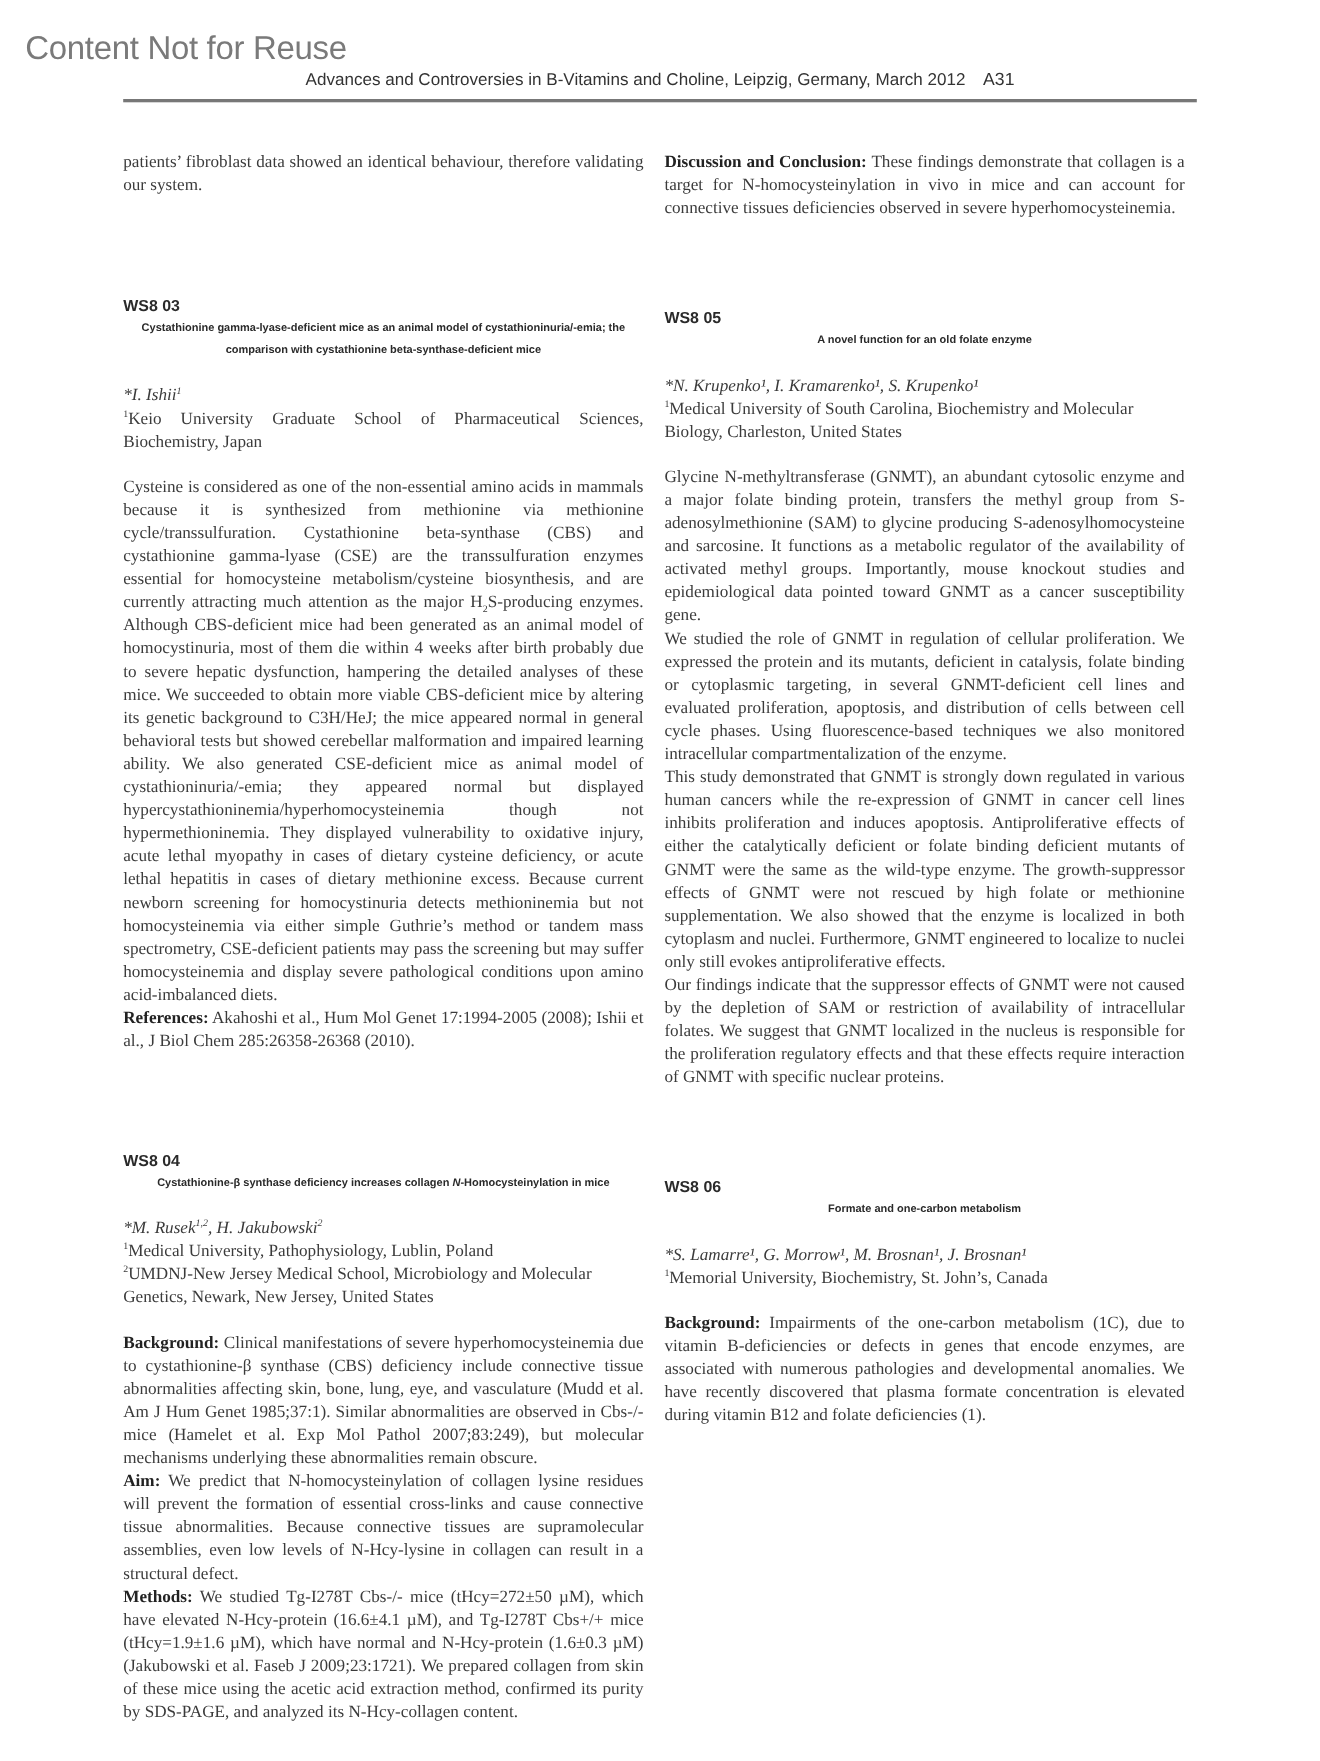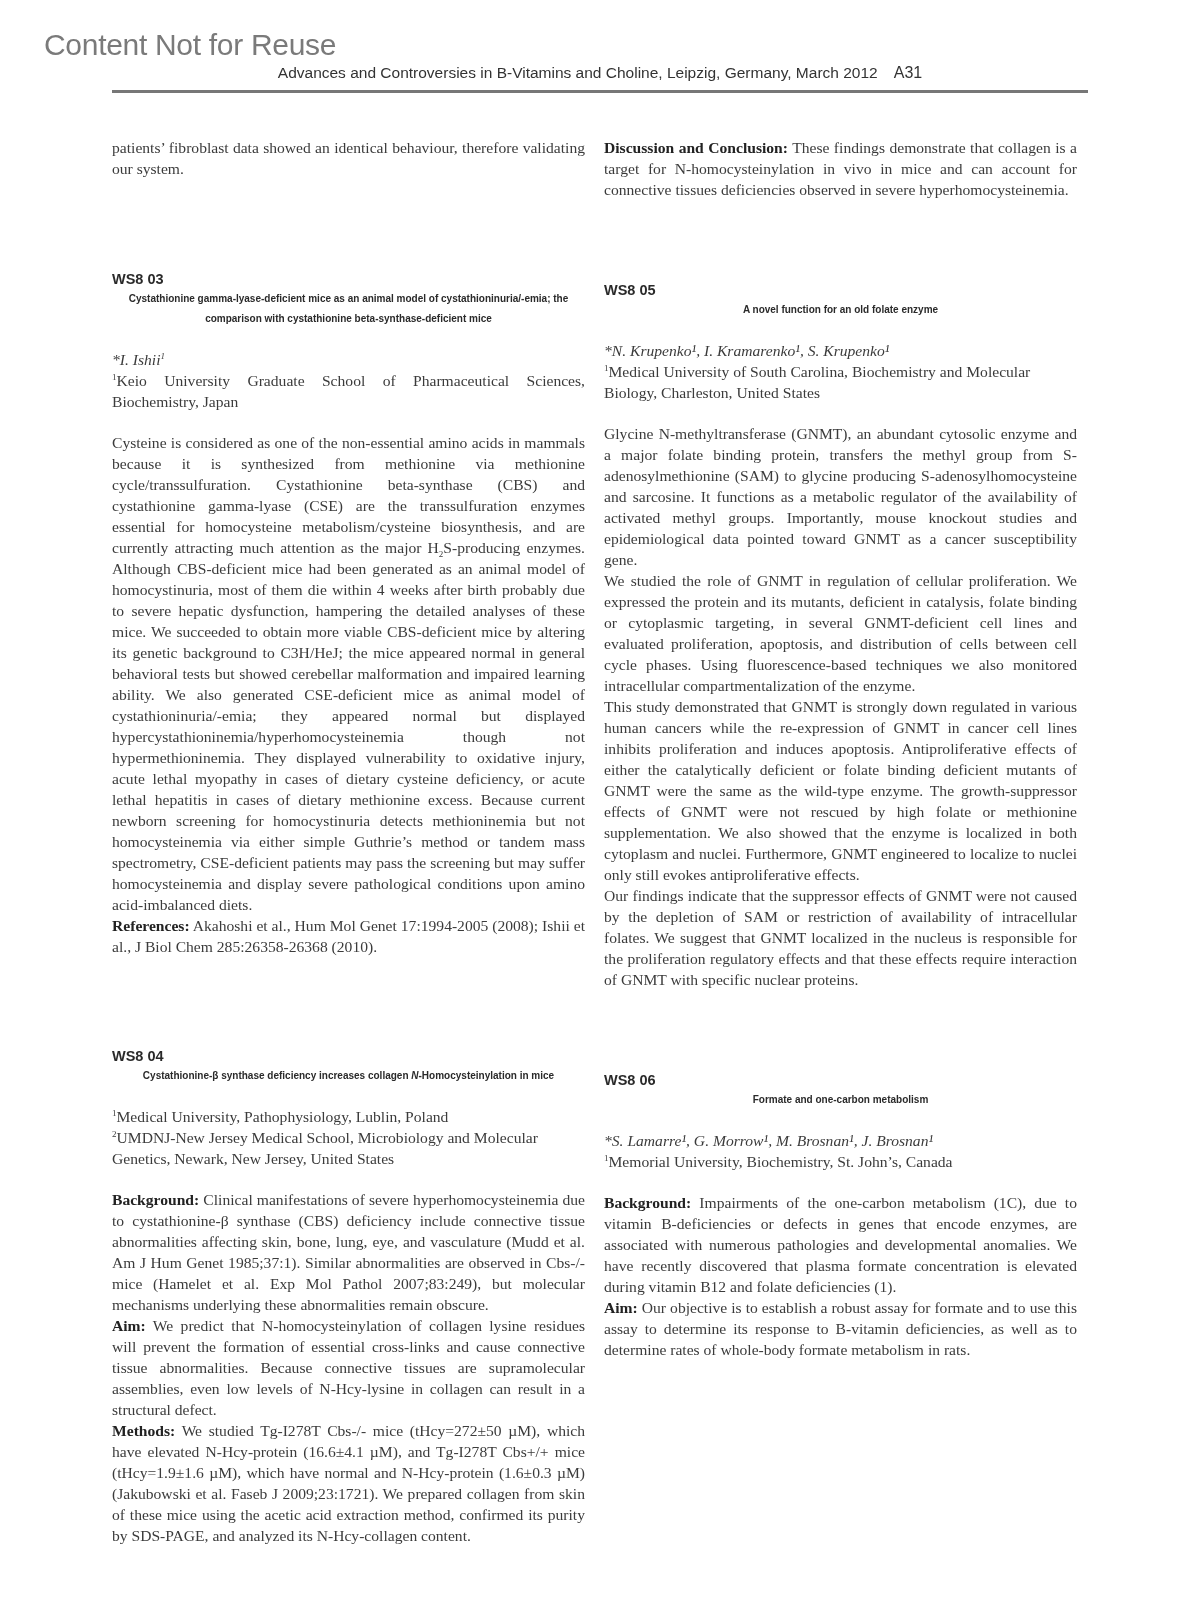--- a/index.html
+++ b/index.html
@@ -1,17 +1,17 @@
 <!DOCTYPE html>
 <html><head>
 <meta charset="utf-8">
 <style>
   html, body { margin: 0; padding: 0; background: #ffffff; }
   body { width: 1200px; height: 1601px; position: relative; overflow: hidden; color: #3a3a3a; }
-  .watermark { position: absolute; left: 44px; top: 28px; font-family: "Liberation Sans", sans-serif; font-size: 30px; color: #7a7a7a; letter-spacing: -0.3px; }
+  .watermark { position: absolute; left: 23px; top: 28px; font-family: "Liberation Sans", sans-serif; font-size: 30px; color: #7a7a7a; letter-spacing: -0.3px; }
   .running-head { position: absolute; left: 112px; right: 112px; top: 64px; text-align: center; font-family: "Liberation Sans", sans-serif; font-size: 15.5px; color: #333; }
   .running-head .pg { margin-left: 16px; font-size: 16px; }
   .head-rule { position: absolute; left: 112px; right: 112px; top: 90px; height: 3px; background: #777; }
   .col { position: absolute; top: 137px; width: 473px; font-family: "Liberation Serif", serif; font-size: 15.6px; line-height: 21px; color: #3b3b3b; text-align: justify; hyphens: auto; }
   .col.left { left: 112px; }
   .col.right { left: 604px; }
   .col p { margin: 0; font-family: Liberation Serif, serif; }
   .abs-id { font-family: "Liberation Sans", sans-serif; font-weight: bold; font-size: 14.5px; color: #2a2a2a; line-height: 20px; text-align: left; margin-top: 40px; }
   .abs-title { font-family: "Liberation Sans", sans-serif; font-weight: bold; font-size: 10px; color: #2a2a2a; line-height: 20px; text-align: center; margin-bottom: 20px; }
   .authors { font-style: italic; text-align: left; }
@@ -45,20 +45,21 @@
     <p><span>Cysteine is considered as one of the non-essential amino acids in mammals because it is synthesized from methionine via methionine cycle/transsulfuration. Cystathionine beta-synthase (CBS) and cystathionine gamma-lyase (CSE) are the transsulfuration enzymes essential for homocysteine metabolism/cysteine biosynthesis, and are currently attracting much attention as the major H</span><sub>2</sub><span>S-producing enzymes. Although CBS-deficient mice had been generated as an animal model of homocystinuria, most of them die within 4 weeks after birth probably due to severe hepatic dysfunction, hampering the detailed analyses of these mice. We succeeded to obtain more viable CBS-deficient mice by altering its genetic background to C3H/HeJ; the mice appeared normal in general behavioral tests but showed cerebellar malformation and impaired learning ability. We also generated CSE-deficient mice as animal model of cystathioninuria/-emia; they appeared normal but displayed hypercystathioninemia/hyperhomocysteinemia though not hypermethioninemia. They displayed vulnerability to oxidative injury, acute lethal myopathy in cases of dietary cysteine deficiency, or acute lethal hepatitis in cases of dietary methionine excess. Because current newborn screening for homocystinuria detects methioninemia but not homocysteinemia via either simple Guthrie’s method or tandem mass spectrometry, CSE-deficient patients may pass the screening but may suffer homocysteinemia and display severe pathological conditions upon amino acid-imbalanced diets.</span></p>
     <p><span class="lbl">References:</span><span> Akahoshi et al., Hum Mol Genet 17:1994-2005 (2008); Ishii et al., J Biol Chem 285:26358-26368 (2010).</span></p>
   </section>
 
   <div class="sp-lg"></div>
   <div style="height:9px"></div>
 
   <section>
     <div class="abs-id">WS8 04</div>
     <div class="abs-title"><span>Cystathionine-β synthase deficiency increases collagen </span><i>N</i><span>-Homocysteinylation in mice</span></div>
+    <div class="authors"><span>*M. Rusek</span><sup>1,2</sup><span>, H. Jakubowski</span><sup>2</sup></div>
     <div class="affil"><sup>1</sup><span>Medical University, Pathophysiology, Lublin, Poland</span></div>
     <div class="affil"><sup>2</sup><span>UMDNJ-New Jersey Medical School, Microbiology and Molecular Genetics, Newark, New Jersey, United States</span></div>
     <div class="sp-md"></div>
     <p><span class="lbl">Background:</span><span> Clinical manifestations of severe hyperhomocysteinemia due to cystathionine-β synthase (CBS) deficiency include connective tissue abnormalities affecting skin, bone, lung, eye, and vasculature (Mudd et al. Am J Hum Genet 1985;37:1). Similar abnormalities are observed in Cbs-/- mice (Hamelet et al. Exp Mol Pathol 2007;83:249), but molecular mechanisms underlying these abnormalities remain obscure.</span></p>
     <p><span class="lbl">Aim:</span><span> We predict that N-homocysteinylation of collagen lysine residues will prevent the formation of essential cross-links and cause connective tissue abnormalities. Because connective tissues are supramolecular assemblies, even low levels of N-Hcy-lysine in collagen can result in a structural defect.</span></p>
     <p><span class="lbl">Methods:</span><span> We studied Tg-I278T Cbs-/- mice (tHcy=272±50 µM), which have elevated N-Hcy-protein (16.6±4.1 µM), and Tg-I278T Cbs+/+ mice (tHcy=1.9±1.6 µM), which have normal and N-Hcy-protein (1.6±0.3 µM) (Jakubowski et al. Faseb J 2009;23:1721). We prepared collagen from skin of these mice using the acetic acid extraction method, confirmed its purity by SDS-PAGE, and analyzed its N-Hcy-collagen content.</span></p>
   </section>
 </div>
 
 <div class="col right">
@@ -80,15 +81,14 @@
 
   <div class="sp-lg"></div>
 
   <section>
     <div class="abs-id">WS8 06</div>
     <div class="abs-title">Formate and one-carbon metabolism</div>
     <div class="authors">*S. Lamarre¹, G. Morrow¹, M. Brosnan¹, J. Brosnan¹</div>
     <div class="affil"><sup>1</sup><span>Memorial University, Biochemistry, St. John’s, Canada</span></div>
     <div class="sp-md"></div>
     <p><span class="lbl">Background:</span><span> Impairments of the one-carbon metabolism (1C), due to vitamin B-deficiencies or defects in genes that encode enzymes, are associated with numerous pathologies and developmental anomalies. We have recently discovered that plasma formate concentration is elevated during vitamin B12 and folate deficiencies (1).</span></p>
-    <p><span class="lbl">Aim:</span><span> Our objective is to establish a robust assay for formate and to use this assay to determine its response to B-vitamin deficiencies, as well as to determine rates of whole-body formate metabolism in rats.</span></p>
   </section>
 </div>
 
 </body></html>

